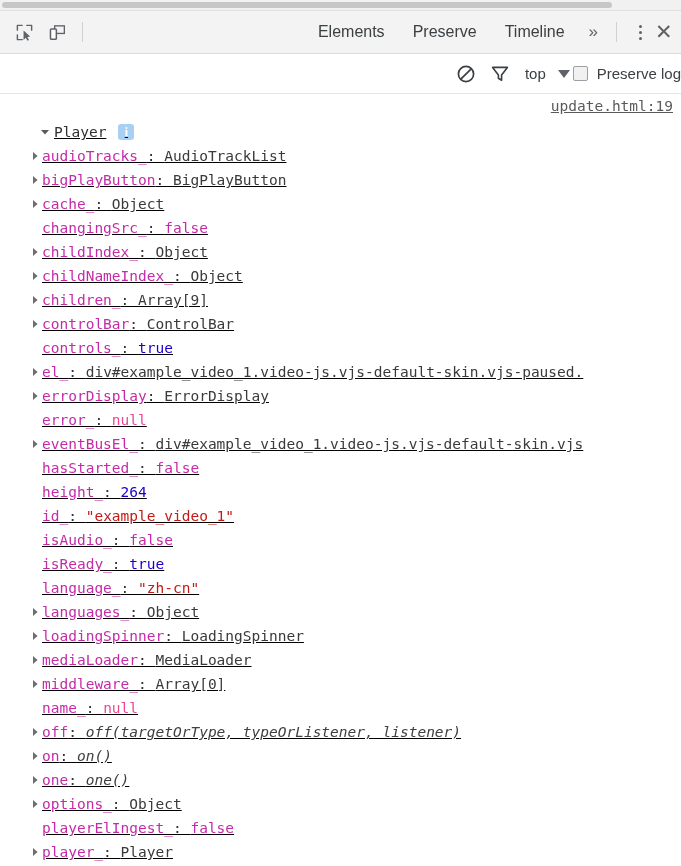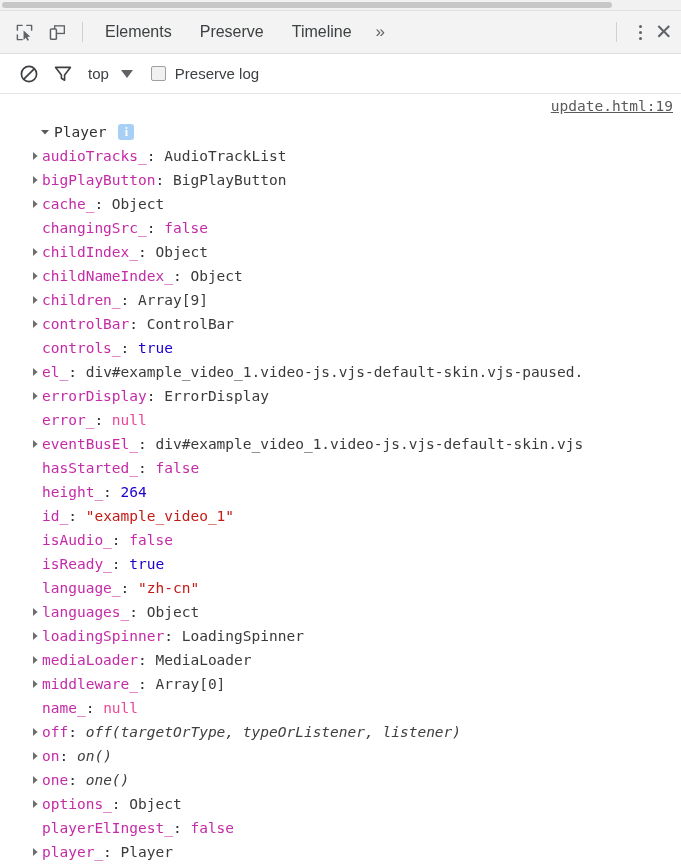--- a/index.html
+++ b/index.html
@@ -59,20 +59,21 @@
     width: 1px;
     background: #d0d0d0;
     margin: 11px 8px;
     flex: 0 0 auto;
   }
   .tabs {
     display: flex;
     align-items: stretch;
     flex: 1 1 auto;
     min-width: 0;
+    justify-content: flex-end;
   }
   .tab {
     padding: 0 14px;
     display: flex;
     align-items: center;
     font-size: 16px;
     color: #3c4043;
     position: relative;
     white-space: nowrap;
   }
@@ -119,20 +120,21 @@
   
   .optbar {
     height: 40px;
     flex: 0 0 auto;
     display: flex;
     align-items: center;
     background: #ffffff;
     border-bottom: 1px solid #e6e6e6;
     padding-left: 12px;
     gap: 0;
+    justify-content: flex-end;
   }
   .opt-icon {
     width: 34px; height: 34px;
     display: flex; align-items: center; justify-content: center;
     color: #5f6368;
   }
   .ctx-select {
     display: flex; align-items: center;
     gap: 12px;
     margin-left: 8px;
@@ -141,39 +143,40 @@
   }
   .caret {
     width: 0; height: 0;
     border-left: 6px solid transparent;
     border-right: 6px solid transparent;
     border-top: 8px solid #5f6368;
   }
   .preserve {
     display: flex; align-items: center;
     gap: 9px;
-    margin-left: 18px;
+    margin-left: 3px;
     font-size: 15px;
     color: #3c4043;
   }
   .cbox {
     width: 15px; height: 15px;
     border: 1px solid #9aa0a6;
     border-radius: 2px;
     background: #f1f1f1;
   }
 
   
   .console {
     flex: 1 1 auto;
     position: relative;
     overflow: hidden;
     background: #ffffff;
     font-family: "DejaVu Sans Mono", monospace;
     font-size: 14.5px;
+    text-decoration: underline;
   }
   .src-link {
     position: absolute;
     right: 8px; top: 4px;
     font-family: "DejaVu Sans Mono", monospace;
     font-size: 14.5px;
     color: #5a5a5a;
     text-decoration: underline;
   }
 

